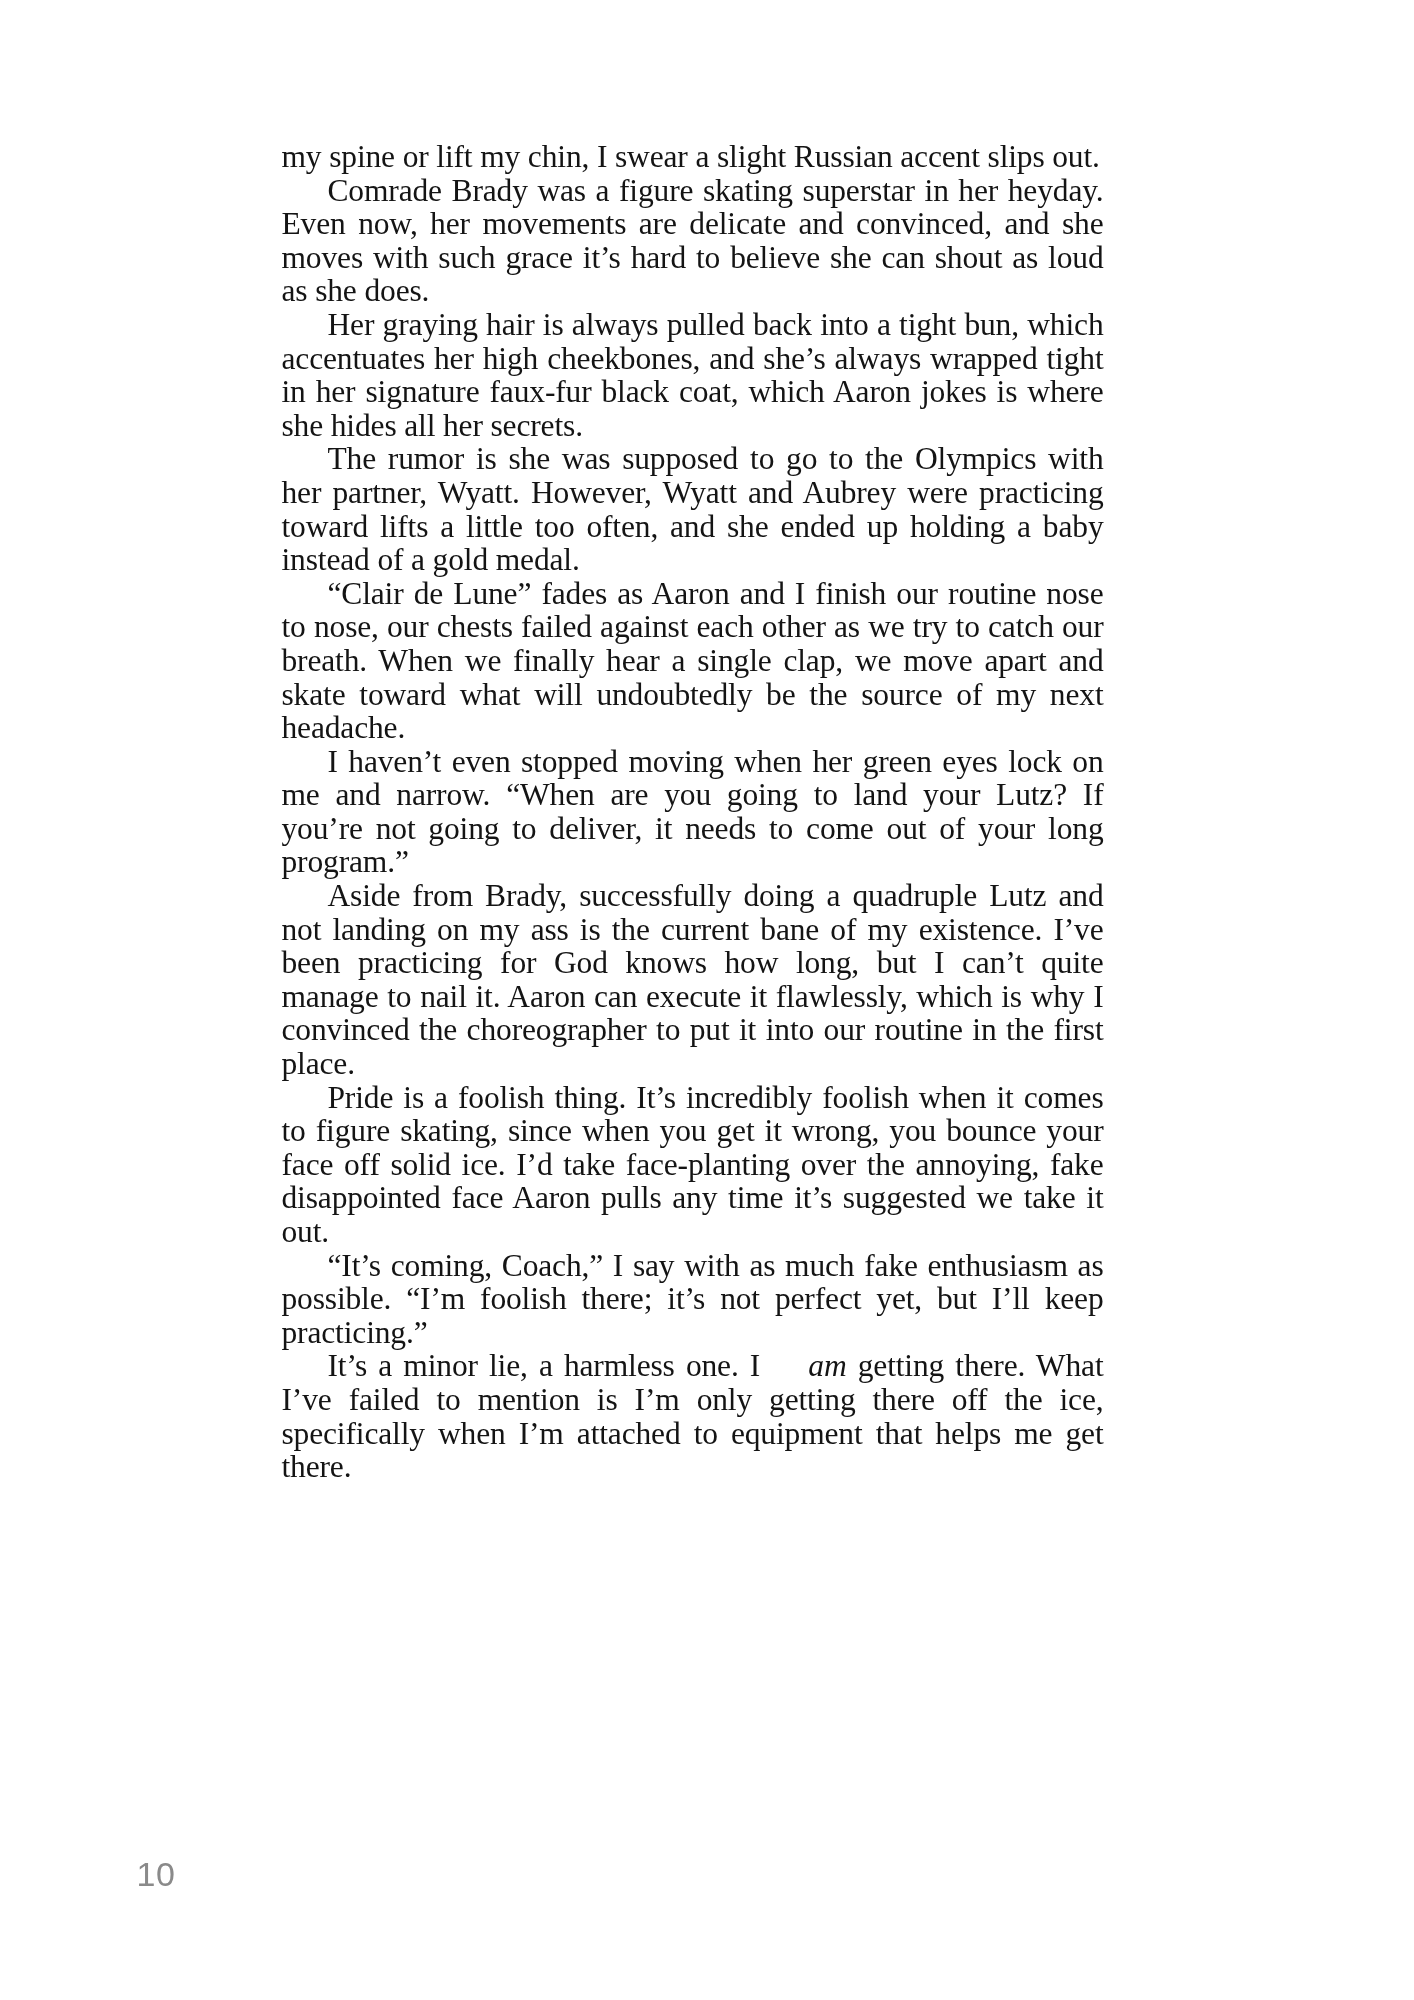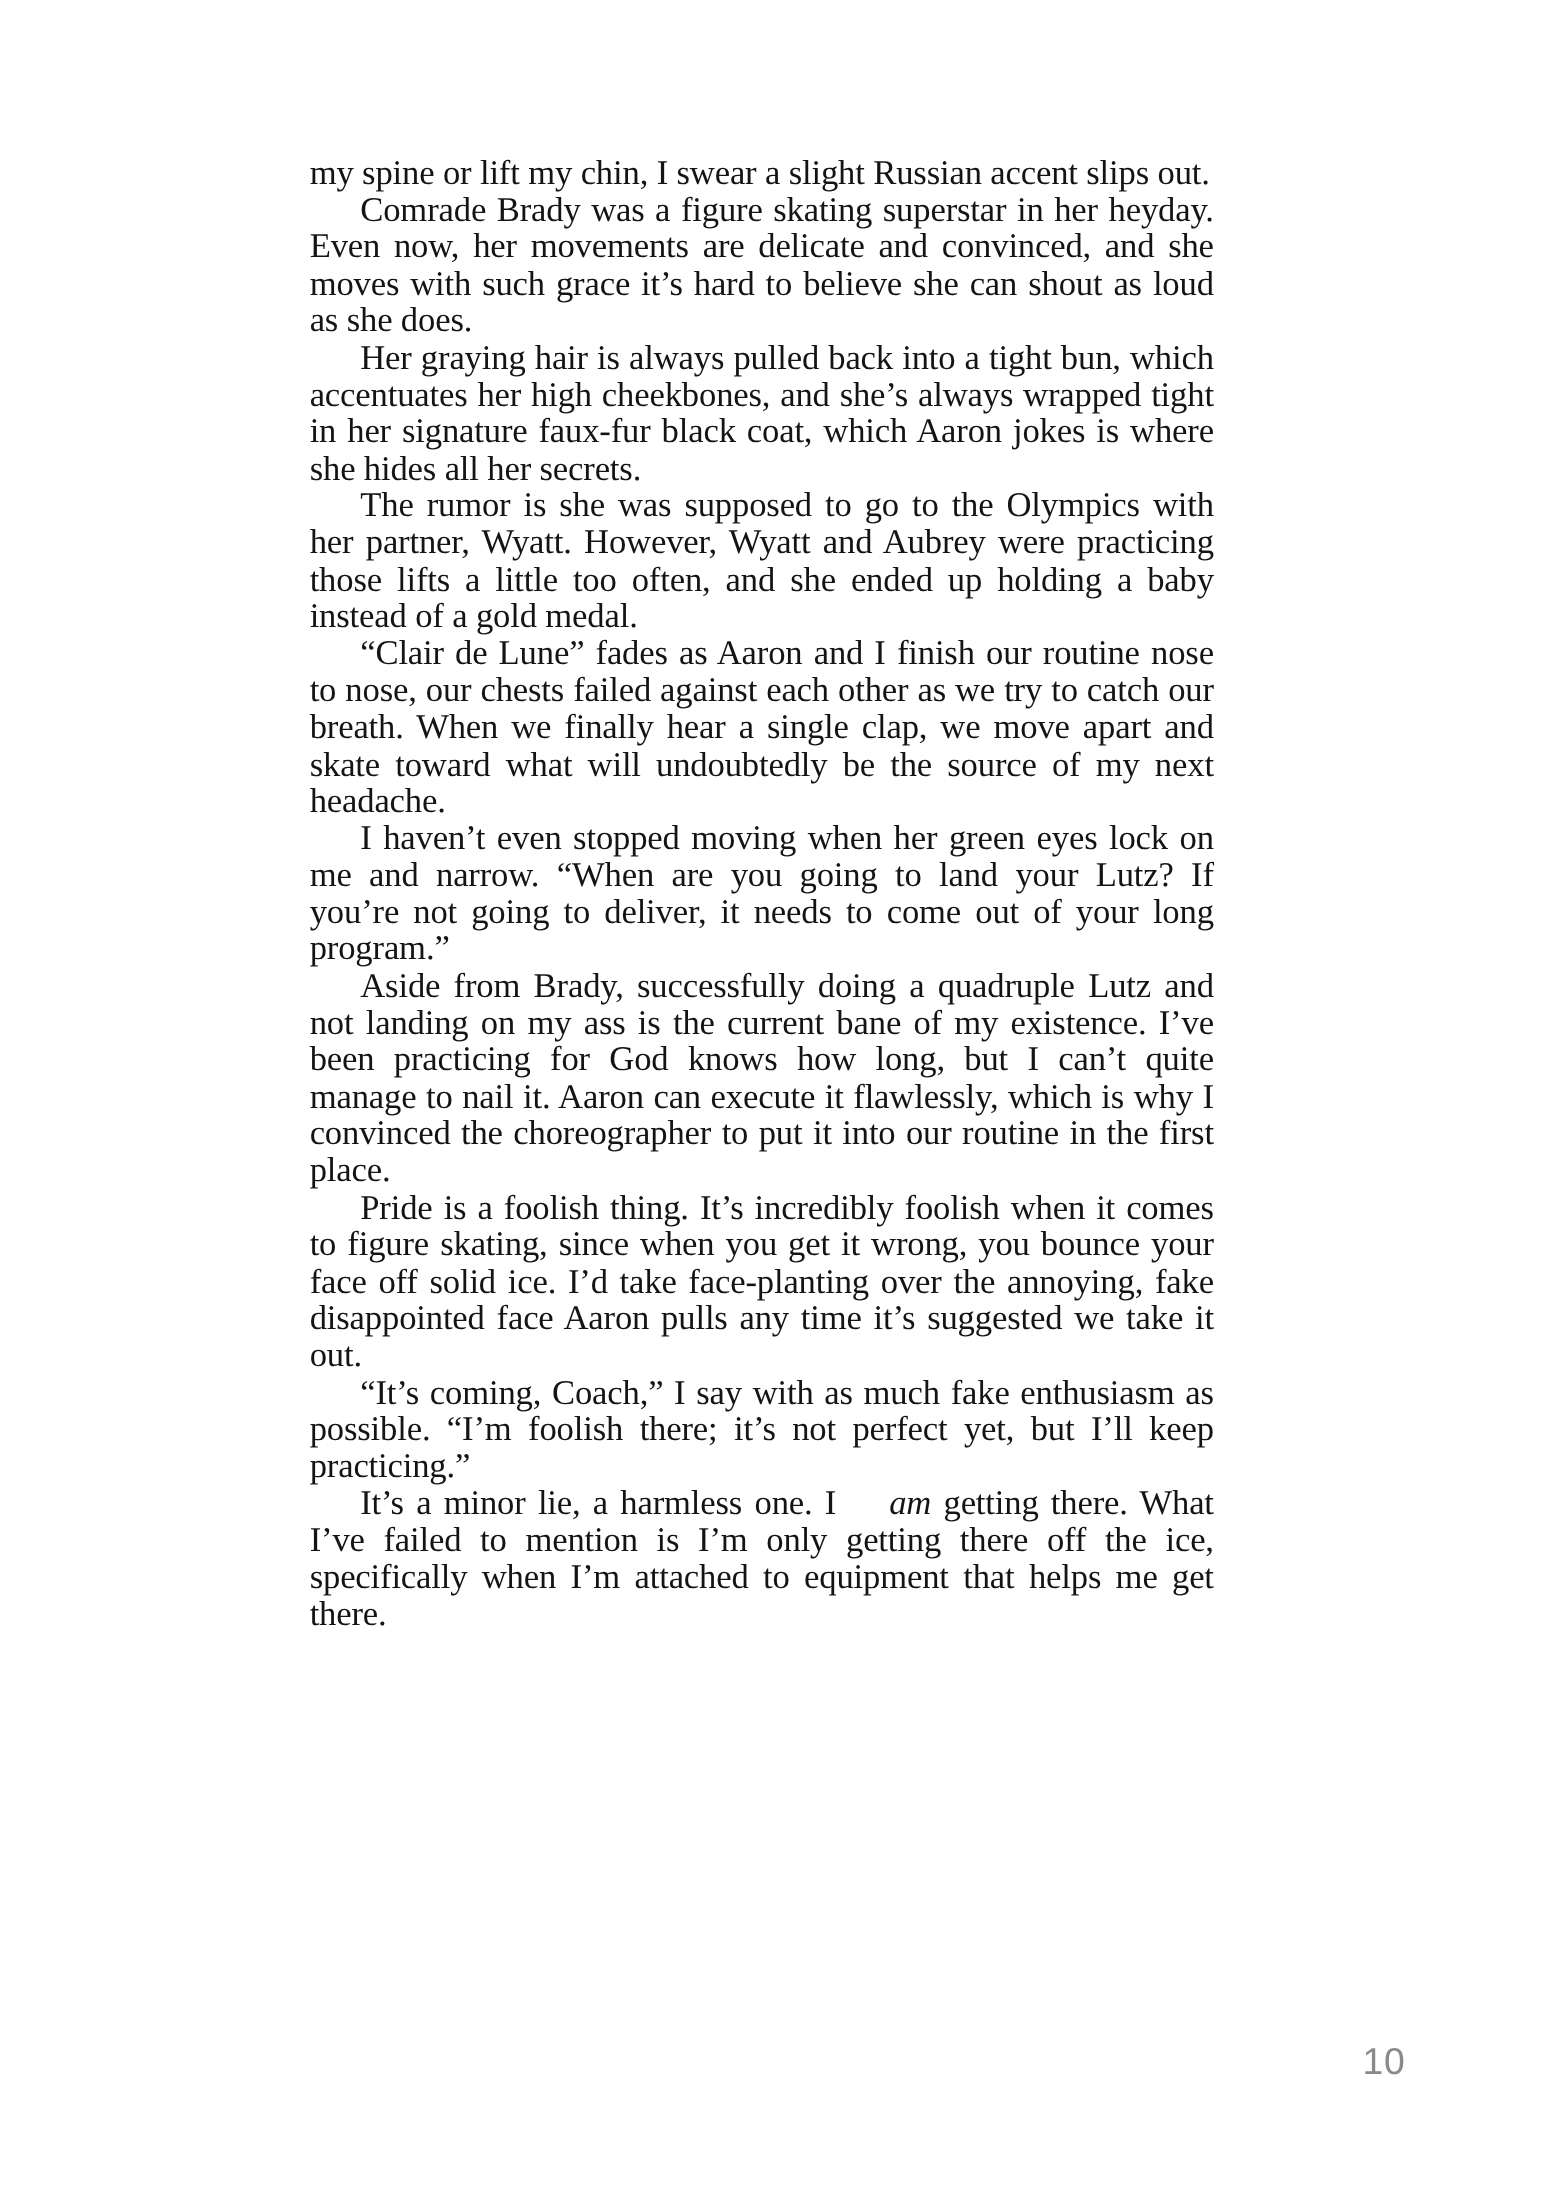--- a/index.html
+++ b/index.html
@@ -42,37 +42,37 @@
   }
   .text-block em {
     font-style: italic;
     margin-left: 37px;
   }
   .page-number {
     position: absolute;
     left: 0;
     right: 0;
     top: 1855px;
-    text-align: right;
+    text-align: left;
     font-family: "Liberation Sans", "DejaVu Sans", sans-serif;
     font-size: 34px;
     color: #8a8a8a;
     letter-spacing: 0.5px;
   }
 </style>
 </head>
 <body>
 
 <div class="page">
 
   <div class="text-block">
     <p class="">my spine or lift my chin, I swear a slight Russian accent slips out.</p>
     <p class="indent">Comrade Brady was a figure skating superstar in her heyday. Even now, her movements are delicate and convinced, and she moves with such grace it’s hard to believe she can shout as loud as she does.</p>
     <p class="indent">Her graying hair is always pulled back into a tight bun, which accentuates her high cheekbones, and she’s always wrapped tight in her signature faux-fur black coat, which Aaron jokes is where she hides all her secrets.</p>
-    <p class="indent">The rumor is she was supposed to go to the Olympics with her partner, Wyatt. However, Wyatt and Aubrey were practicing those lifts a little too often, and she ended up holding a baby instead of a gold medal.</p>
+    <p class="indent">The rumor is she was supposed to go to the Olympics with her partner, Wyatt. However, Wyatt and Aubrey were practicing toward lifts a little too often, and she ended up holding a baby instead of a gold medal.</p>
     <p class="indent">“Clair de Lune” fades as Aaron and I finish our routine nose to nose, our chests failed against each other as we try to catch our breath. When we finally hear a single clap, we move apart and skate toward what will undoubtedly be the source of my next headache.</p>
     <p class="indent">I haven’t even stopped moving when her green eyes lock on me and narrow. “When are you going to land your Lutz? If you’re not going to deliver, it needs to come out of your long program.”</p>
     <p class="indent">Aside from Brady, successfully doing a quadruple Lutz and not landing on my ass is the current bane of my existence. I’ve been practicing for God knows how long, but I can’t quite manage to nail it. Aaron can execute it flawlessly, which is why I convinced the choreographer to put it into our routine in the first place.</p>
     <p class="indent">Pride is a foolish thing. It’s incredibly foolish when it comes to figure skating, since when you get it wrong, you bounce your face off solid ice. I’d take face-planting over the annoying, fake disappointed face Aaron pulls any time it’s suggested we take it out.</p>
     <p class="indent">“It’s coming, Coach,” I say with as much fake enthusiasm as possible. “I’m foolish there; it’s not perfect yet, but I’ll keep practicing.”</p>
     <p class="indent">It’s a minor lie, a harmless one. I <em>am</em> getting there. What I’ve failed to mention is I’m only getting there off the ice, specifically when I’m attached to equipment that helps me get there.</p>
   </div>
 
   <div class="page-number">10</div>
 

